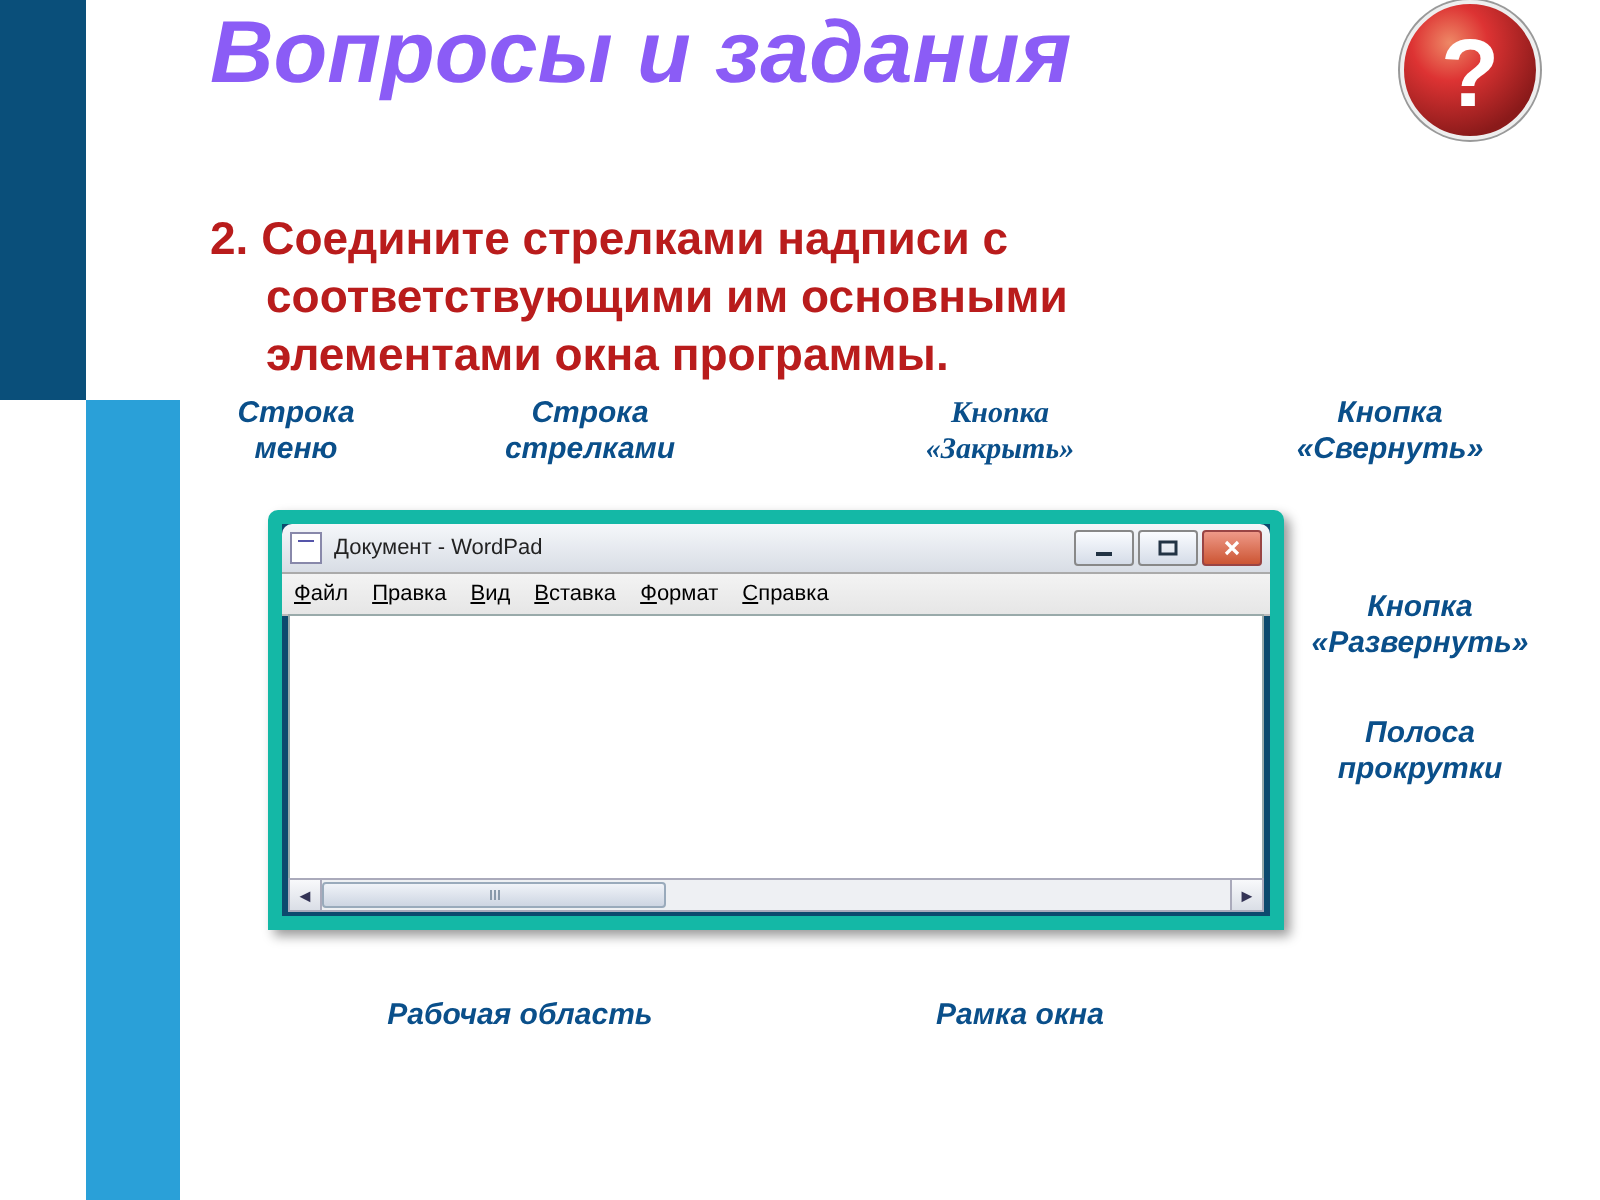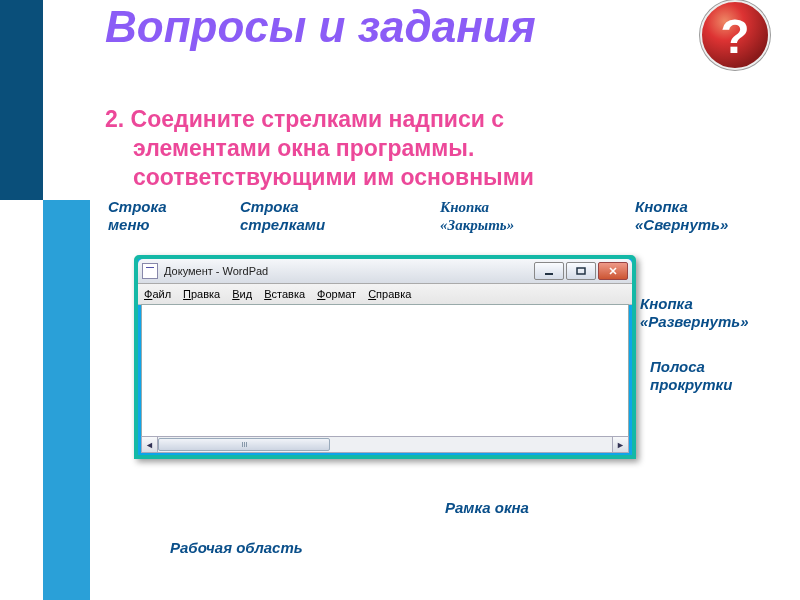--- a/index.html
+++ b/index.html
@@ -34,41 +34,42 @@
     position: absolute;
     left: 695px; top: -5px;
     width: 80px; height: 80px;
   }
   .question-text {
     position: absolute;
     left: 105px; top: 105px;
     width: 600px;
     font-size: 23px;
     font-weight: bold;
-    color: #ec4899;
+    color: #b91c1c;
     line-height: 1.25;
   }
   .q-ind { padding-left: 28px; display:block;}
 
   .lbl {
     position: absolute;
     font-size: 15px;
     font-weight: bold;
     font-style: italic;
     color: #0a4f8a;
+    text-align: center;
     line-height: 1.2;
   }
 
   
   .window {
     position: absolute;
     left: 134px; top: 255px;
     width: 494px; height: 196px;
-    background: #0ea5e9;
-    border: 4px solid #14b8a6;
+    background: #0c4a6e;
+    border: 7px solid #14b8a6;
     box-shadow: 3px 3px 6px rgba(0,0,0,0.4);
     border-radius: 5px 5px 0 0;
   }
   .titlebar {
     height: 24px;
     background: linear-gradient(#f5f7fa, #d8dde5);
     border-bottom: 1px solid #aaa;
     border-radius: 5px 5px 0 0;
     display: flex;
     align-items: center;
@@ -148,33 +149,33 @@
       </radialGradient>
     </defs>
     <circle cx="40" cy="40" r="36" fill="#999"></circle>
     <circle cx="40" cy="40" r="34" fill="url(#rg)" stroke="#eee" stroke-width="2"></circle>
     <text x="40" y="58" text-anchor="middle" font-size="48" font-weight="bold" fill="#fff">?</text>
   </svg>
 </div>
 
 <div class="question-text">
   <span>2.</span> <span>Соедините стрелками надписи с</span>
+  <span class="q-ind">соответствующими им основными</span>
   <span class="q-ind">элементами окна программы.</span>
-  <span class="q-ind">соответствующими им основными</span>
 </div>
 
 <div class="lbl" style="left:108px; top:198px; width:80px;">Строка меню</div>
 <div class="lbl" style="left:240px; top:198px; width:110px;">Строка стрелками</div>
 <div class="lbl" style="left:440px; top:198px; width:120px;font-family:Liberation Serif, serif;">Кнопка «Закрыть»</div>
 <div class="lbl" style="left:635px; top:198px; width:120px;">Кнопка «Свернуть»</div>
 
 <div class="lbl" style="left:640px; top:295px; width:140px;">Кнопка «Развернуть»</div>
 <div class="lbl" style="left:650px; top:358px; width:120px;">Полоса прокрутки</div>
 
-<div class="lbl" style="left:170px; top:499px; width:180px;margin-top:40px;">Рабочая область</div>
+<div class="lbl" style="left:170px; top:499px; width:180px;">Рабочая область</div>
 <div class="lbl" style="left:445px; top:499px; width:130px;">Рамка окна</div>
 
 <div class="window">
   <div class="titlebar">
     <span class="tb-icon"></span>
     <span>Документ - WordPad</span>
     <span class="tb-spacer"></span>
     <span class="tb-btn">
       <svg width="10" height="8">
           <rect x="1" y="6" width="8" height="2" fill="#234"></rect>

